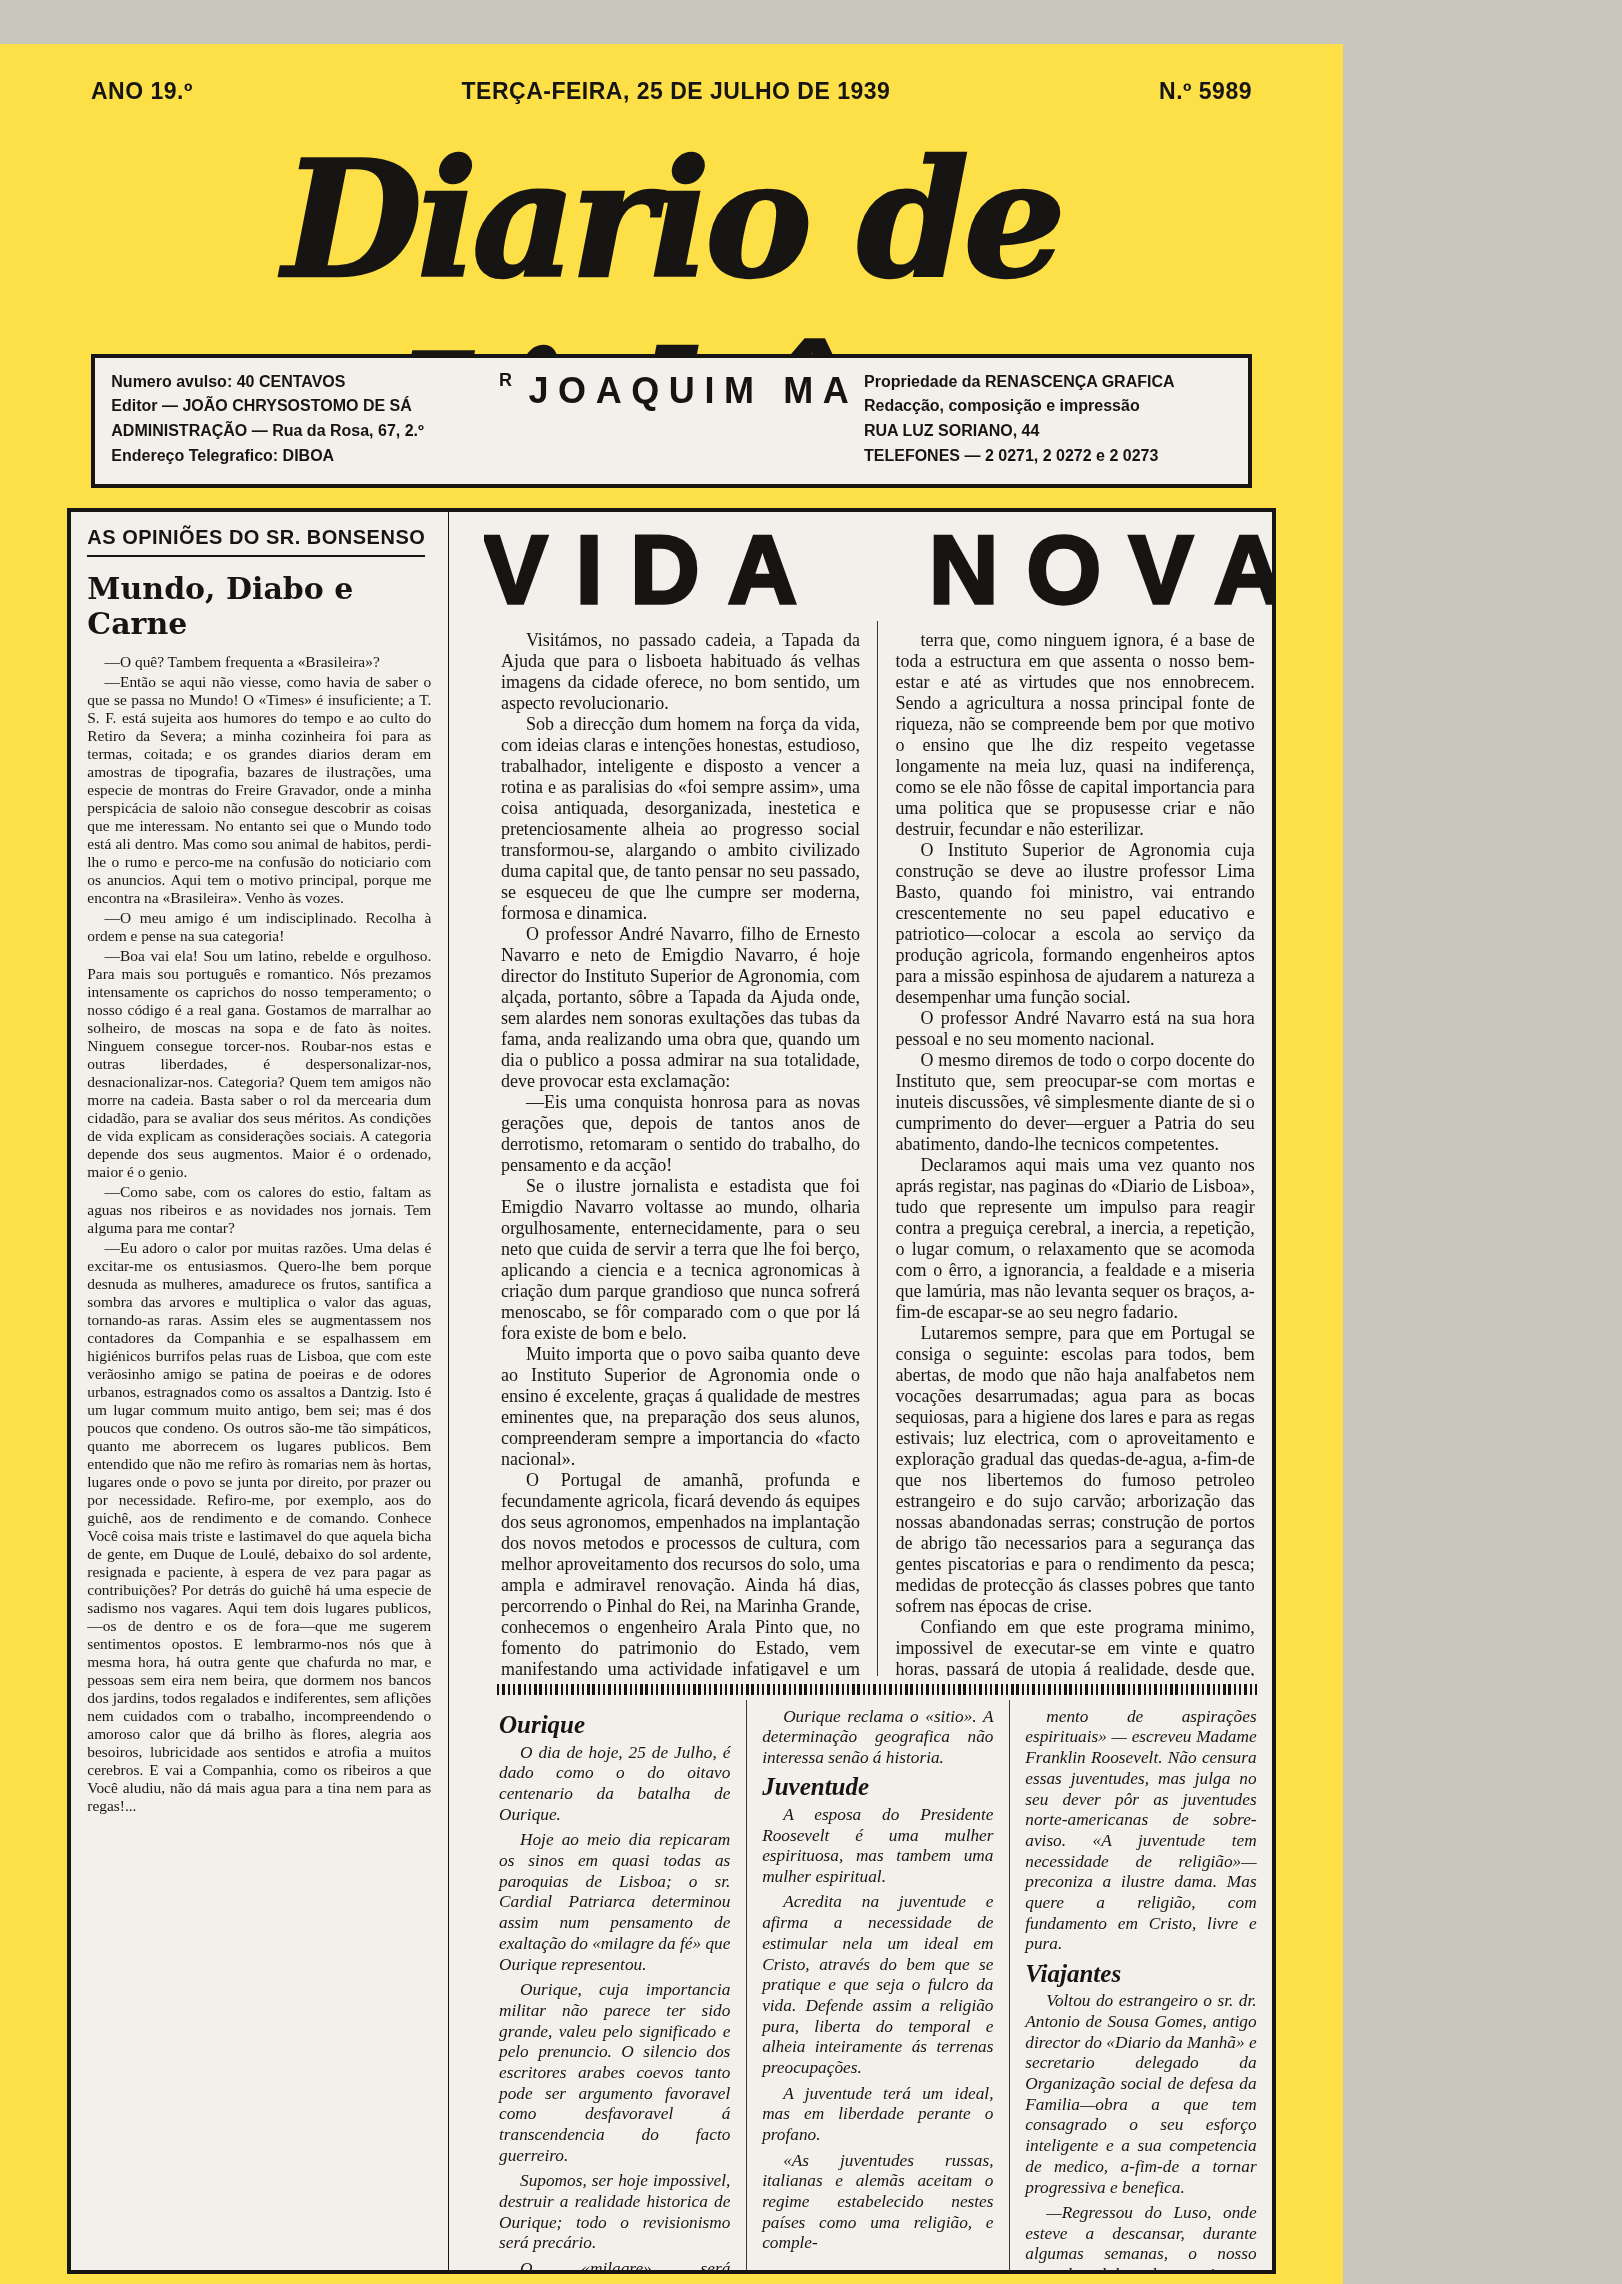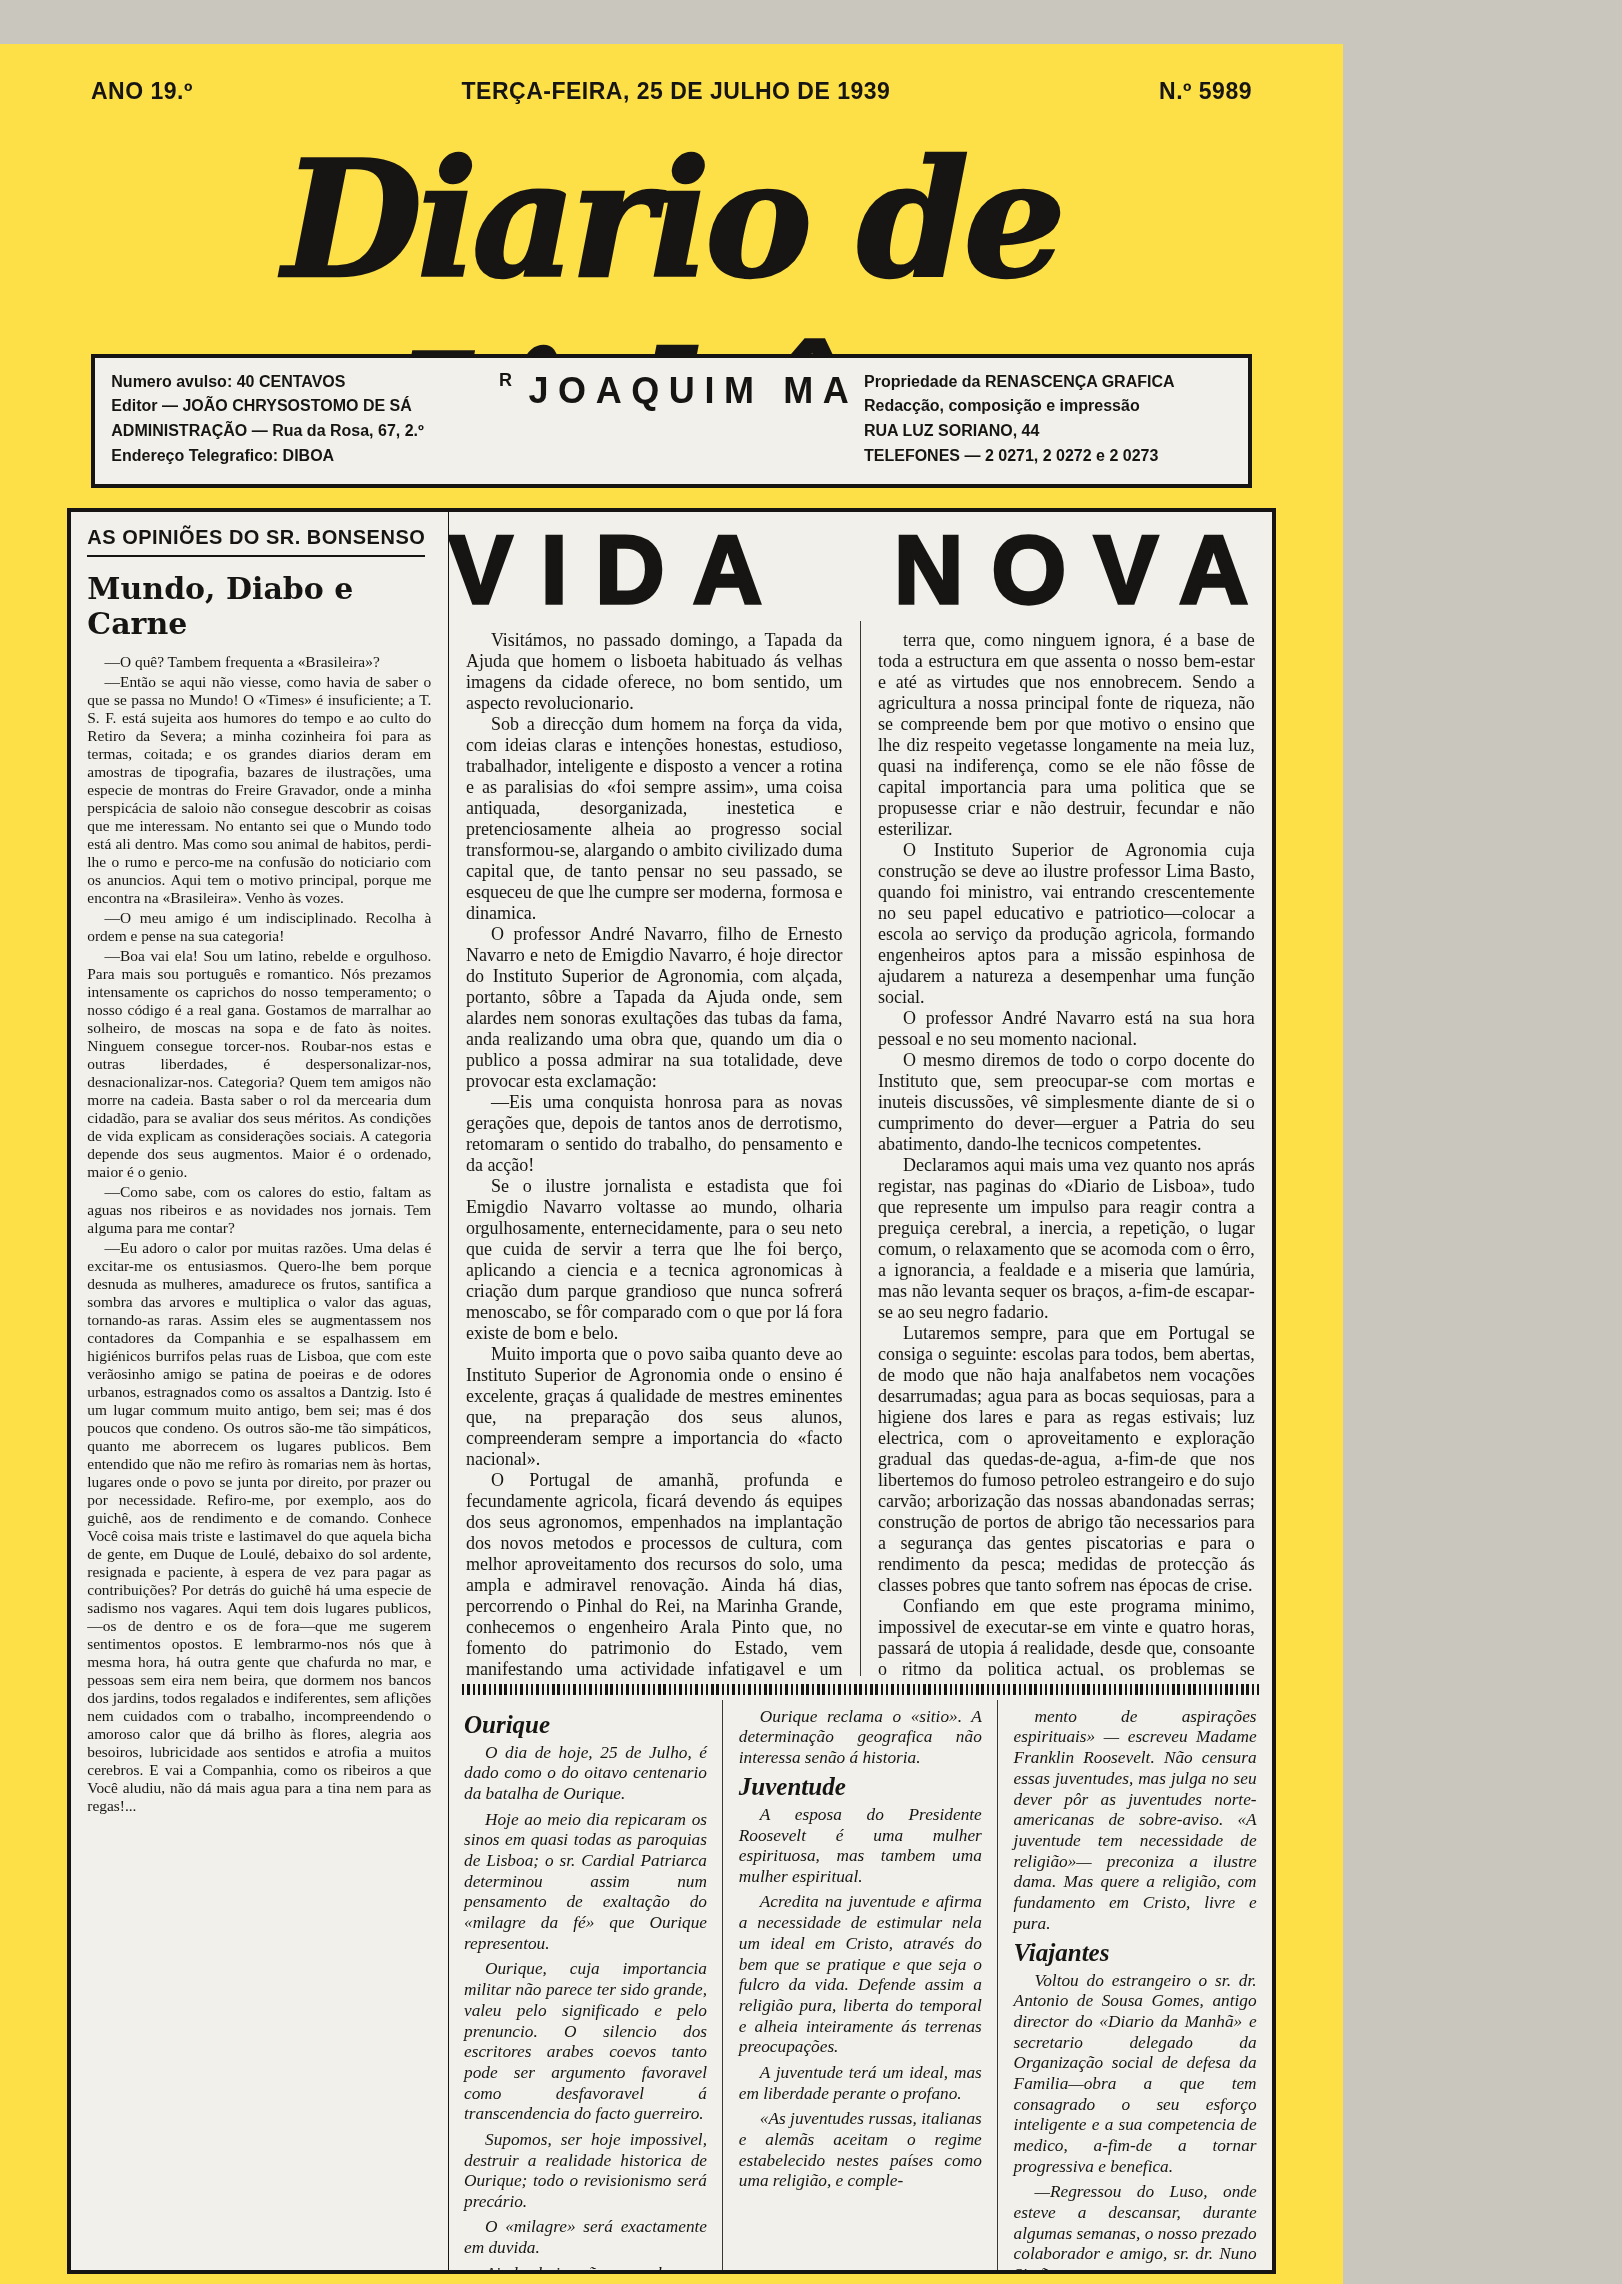--- a/index.html
+++ b/index.html
@@ -28,21 +28,21 @@
   .info-center{flex:1;text-align:center;display:flex;flex-direction:row;
            justify-content:center;gap:10.6px;}
   .director-label{font-family:"Liberation Sans",sans-serif;font-weight:bold;
            font-size:18px;letter-spacing:5.8px;}
   .director-name{font-family:"Liberation Sans",sans-serif;font-weight:bold;
            font-size:36px;letter-spacing:9.6px;white-space:nowrap;}
 
   
   .mainbox{position:absolute;top:464px;left:67px;right:67px;bottom:54px;
            border:4.8px solid #171513;display:flex;flex-direction:column;background:#f2f0ea;}
-  .content-row{flex:1;display:flex;overflow:hidden;}
+  .content-row{flex:1;display:flex;overflow:hidden;gap:35px;}
 
   
   .opinion-col{flex:0 0 344px;width:344px;padding:14.4px 16.3px;
                border-right:1.4px solid #171513;overflow:hidden;}
   .kicker{font-family:"Liberation Sans",sans-serif;font-weight:bold;font-size:20px;
           letter-spacing:0.5px;padding-bottom:5.8px;border-bottom:2.9px solid #171513;
           margin-bottom:9.6px;display:inline-block;}
   .opinion-title{font-family:"DejaVu Serif",serif;font-weight:bold;font-size:30px;
           margin:3.8px 0 12.5px;}
   .opinion-body{font-size:15.4px;line-height:18px;text-align:justify;}
@@ -122,21 +122,21 @@
             <p>—Como sabe, com os calores do estio, faltam as aguas nos ribeiros e as novidades nos jornais. Tem alguma para me contar?</p>
             <p>—Eu adoro o calor por muitas razões. Uma delas é excitar-me os entusiasmos. Quero-lhe bem porque desnuda as mulheres, amadurece os frutos, santifica a sombra das arvores e multiplica o valor das aguas, tornando-as raras. Assim eles se augmentassem nos contadores da Companhia e se espalhassem em higiénicos burrifos pelas ruas de Lisboa, que com este verãosinho amigo se patina de poeiras e de odores urbanos, estragnados como os assaltos a Dantzig. Isto é um lugar commum muito antigo, bem sei; mas é dos poucos que condeno. Os outros são-me tão simpáticos, quanto me aborrecem os lugares publicos. Bem entendido que não me refiro às romarias nem às hortas, lugares onde o povo se junta por direito, por prazer ou por necessidade. Refiro-me, por exemplo, aos do guichê, aos de rendimento e de comando. Conhece Você coisa mais triste e lastimavel do que aquela bicha de gente, em Duque de Loulé, debaixo do sol ardente, resignada e paciente, à espera de vez para pagar as contribuições? Por detrás do guichê há uma especie de sadismo nos vagares. Aqui tem dois lugares publicos,—os de dentro e os de fora—que me sugerem sentimentos opostos. E lembrarmo-nos nós que à mesma hora, há outra gente que chafurda no mar, e pessoas sem eira nem beira, que dormem nos bancos dos jardins, todos regalados e indiferentes, sem aflições nem cuidados com o trabalho, incompreendendo o amoroso calor que dá brilho às flores, alegria aos besoiros, lubricidade aos sentidos e atrofia a muitos cerebros. E vai a Companhia, como os ribeiros a que Você aludiu, não dá mais agua para a tina nem para as regas!...</p>
           </div>
       </div>
 
       <div class="lead-area">
         <h1 class="headline">VIDA NOVA</h1>
 
         <div class="lead-cols">
           <div class="lead-col">
-              <p>Visitámos, no passado domingo, a Tapada da Ajuda que homem o lisboeta habituado ás velhas imagens da cidade oferece, no bom sentido, um aspecto revolucionario.</p>
+              <p>Visitámos, no passado cadeia, a Tapada da Ajuda que para o lisboeta habituado ás velhas imagens da cidade oferece, no bom sentido, um aspecto revolucionario.</p>
               <p>Sob a direcção dum homem na força da vida, com ideias claras e intenções honestas, estudioso, trabalhador, inteligente e disposto a vencer a rotina e as paralisias do «foi sempre assim», uma coisa antiquada, desorganizada, inestetica e pretenciosamente alheia ao progresso social transformou-se, alargando o ambito civilizado duma capital que, de tanto pensar no seu passado, se esqueceu de que lhe cumpre ser moderna, formosa e dinamica.</p>
               <p>O professor André Navarro, filho de Ernesto Navarro e neto de Emigdio Navarro, é hoje director do Instituto Superior de Agronomia, com alçada, portanto, sôbre a Tapada da Ajuda onde, sem alardes nem sonoras exultações das tubas da fama, anda realizando uma obra que, quando um dia o publico a possa admirar na sua totalidade, deve provocar esta exclamação:</p>
               <p>—Eis uma conquista honrosa para as novas gerações que, depois de tantos anos de derrotismo, retomaram o sentido do trabalho, do pensamento e da acção!</p>
               <p>Se o ilustre jornalista e estadista que foi Emigdio Navarro voltasse ao mundo, olharia orgulhosamente, enternecidamente, para o seu neto que cuida de servir a terra que lhe foi berço, aplicando a ciencia e a tecnica agronomicas à criação dum parque grandioso que nunca sofrerá menoscabo, se fôr comparado com o que por lá fora existe de bom e belo.</p>
               <p>Muito importa que o povo saiba quanto deve ao Instituto Superior de Agronomia onde o ensino é excelente, graças á qualidade de mestres eminentes que, na preparação dos seus alunos, compreenderam sempre a importancia do «facto nacional».</p>
               <p>O Portugal de amanhã, profunda e fecundamente agricola, ficará devendo ás equipes dos seus agronomos, empenhados na implantação dos novos metodos e processos de cultura, com melhor aproveitamento dos recursos do solo, uma ampla e admiravel renovação. Ainda há dias, percorrendo o Pinhal do Rei, na Marinha Grande, conhecemos o engenheiro Arala Pinto que, no fomento do patrimonio do Estado, vem manifestando uma actividade infatigavel e um poder de iniciativa que se abonam com os maravilhosos resultados obtidos.</p>
               <p>Por toda a parte, num país devastado pela politica, pela retorica e pela duvida, renasce o amor da</p>
             </div>
           <div class="lead-col">
               <p>terra que, como ninguem ignora, é a base de toda a estructura em que assenta o nosso bem-estar e até as virtudes que nos ennobrecem. Sendo a agricultura a nossa principal fonte de riqueza, não se compreende bem por que motivo o ensino que lhe diz respeito vegetasse longamente na meia luz, quasi na indiferença, como se ele não fôsse de capital importancia para uma politica que se propusesse criar e não destruir, fecundar e não esterilizar.</p>

